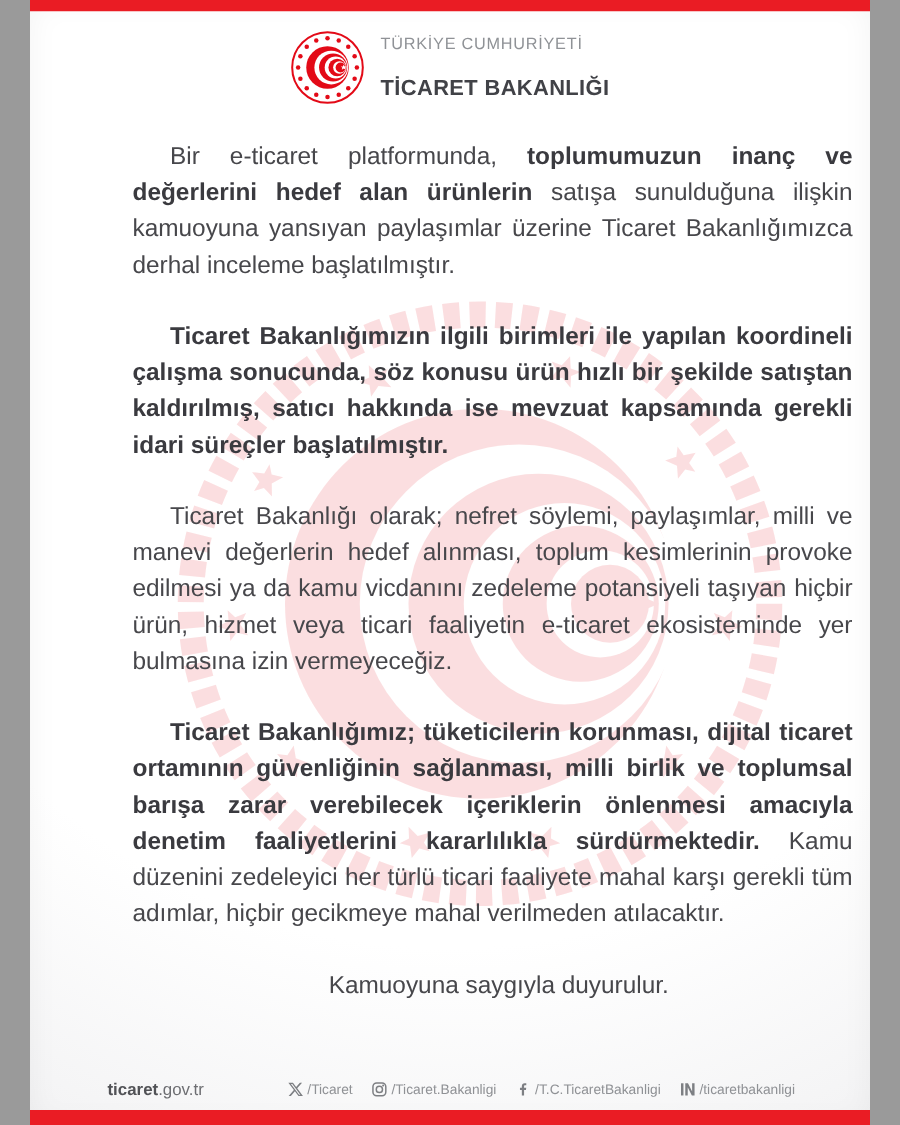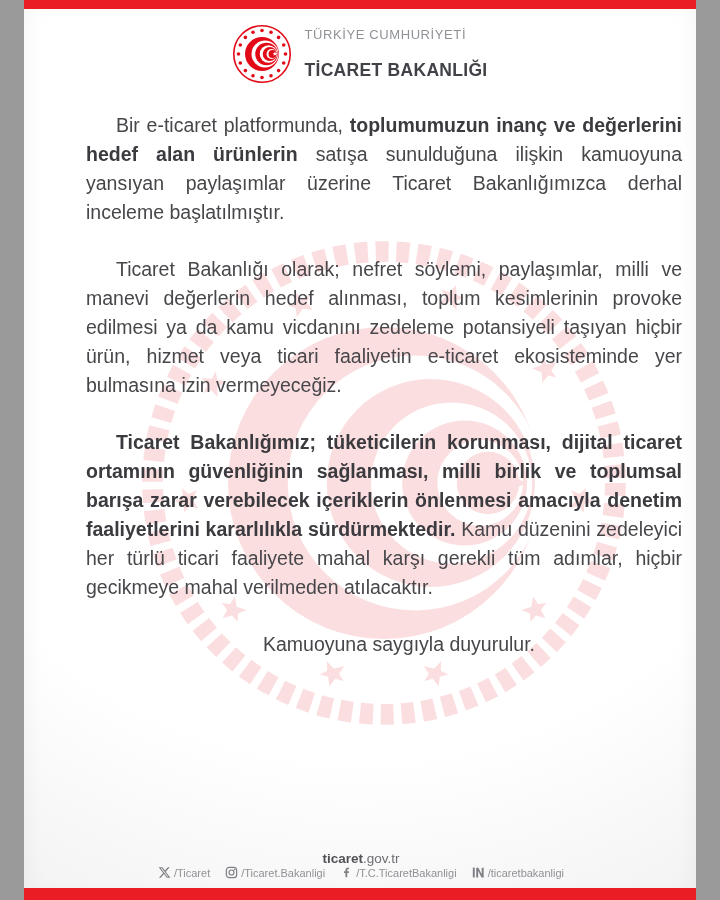--- a/index.html
+++ b/index.html
@@ -26,27 +26,27 @@
   }
   .emblem { width:60px; height:60px; }
   .brand-text { display:flex; flex-direction:column; }
   .brand-line1 { font-size:13px; color:#8F9296; letter-spacing:0.6px; }
   .brand-line2 { font-size:17.5px; font-weight:bold; color:#414247; letter-spacing:0.3px; margin-top:18px; }
 
   .content {
     position:absolute; left:62px; top:111px; width:596px; z-index:2;
     color:#47474B; font-size:19.5px; line-height:29px; text-align:justify;
   }
-  .para { text-indent:30px; margin-bottom:28px; }
+  .para { text-indent:30px; margin-bottom:28px;margin-left:20px; }
   .b { font-weight:bold; color:#3A3A3F; }
   .closing { text-indent:30px; text-align:center; margin-top:14px; }
 
   .footer {
     position:absolute; left:62px; right:60px; bottom:21px; z-index:3;
-    display:flex; justify-content:space-between; align-items:center;flex-direction:column;
+    display:flex; justify-content:space-between; align-items:center;
   }
   .domain { font-size:13.5px; color:#6d6e72; }
   .domain .bold { font-weight:bold; color:#515256; }
   .socials { display:flex; gap:15px; align-items:center; }
   .social { display:flex; gap:3px; align-items:center; font-size:11px; color:#8f9195; white-space:nowrap; }
   .social svg { width:13px; height:13px; display:block; }
 </style>
 </head>
 <body>
 
@@ -111,20 +111,21 @@
     </svg>
     <div class="brand-text">
       <span class="brand-line1">TÜRKİYE CUMHURİYETİ</span>
       <span class="brand-line2">TİCARET BAKANLIĞI</span>
     </div>
   </div>
 
   <div class="content">
     <p class="para"><span>Bir e-ticaret platformunda, </span><span class="b">toplumumuzun inanç ve değerlerini hedef alan ürünlerin</span><span> satışa sunulduğuna ilişkin kamuoyuna yansıyan paylaşımlar üzerine Ticaret Bakanlığımızca derhal inceleme başlatılmıştır.</span></p>
 
+    <p class="para"><span class="b">Ticaret Bakanlığımızın ilgili birimleri ile yapılan koordineli çalışma sonucunda, söz konusu ürün hızlı bir şekilde satıştan kaldırılmış, satıcı hakkında ise mevzuat kapsamında gerekli idari süreçler başlatılmıştır.</span></p>
 
     <p class="para"><span>Ticaret Bakanlığı olarak; nefret söylemi, paylaşımlar, milli ve manevi değerlerin hedef alınması, toplum kesimlerinin provoke edilmesi ya da kamu vicdanını zedeleme potansiyeli taşıyan hiçbir ürün, hizmet veya ticari faaliyetin e-ticaret ekosisteminde yer bulmasına izin vermeyeceğiz.</span></p>
 
     <p class="para"><span class="b">Ticaret Bakanlığımız; tüketicilerin korunması, dijital ticaret ortamının güvenliğinin sağlanması, milli birlik ve toplumsal barışa zarar verebilecek içeriklerin önlenmesi amacıyla denetim faaliyetlerini kararlılıkla sürdürmektedir.</span><span> Kamu düzenini zedeleyici her türlü ticari faaliyete mahal karşı gerekli tüm adımlar, hiçbir gecikmeye mahal verilmeden atılacaktır.</span></p>
 
     <p class="closing">Kamuoyuna saygıyla duyurulur.</p>
   </div>
 
   <div class="footer">
     <div class="domain"><span class="bold">ticaret</span><span>.gov.tr</span></div>

